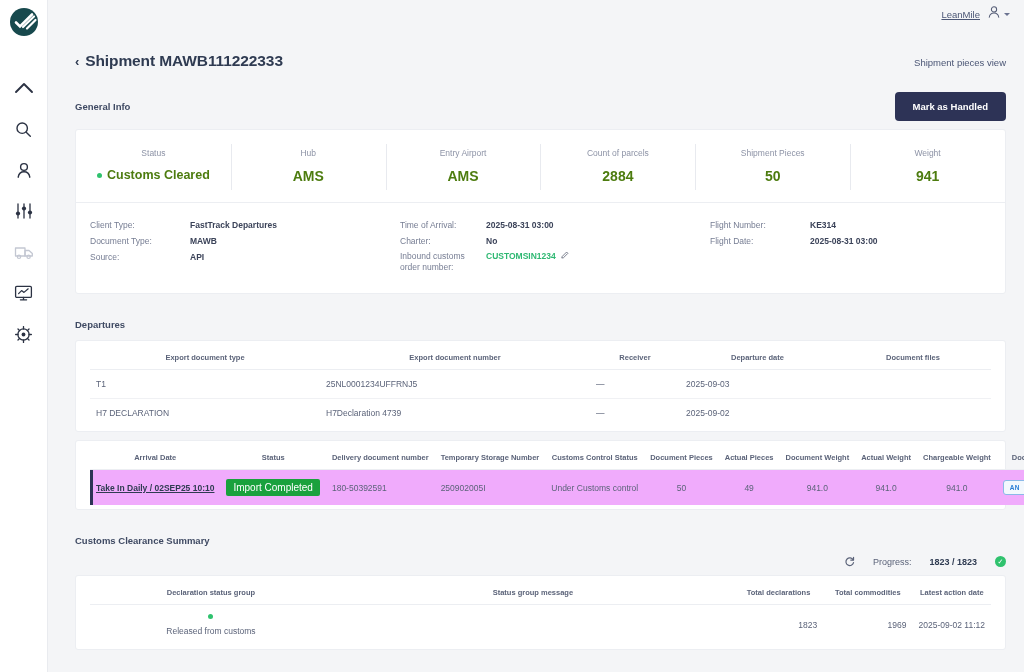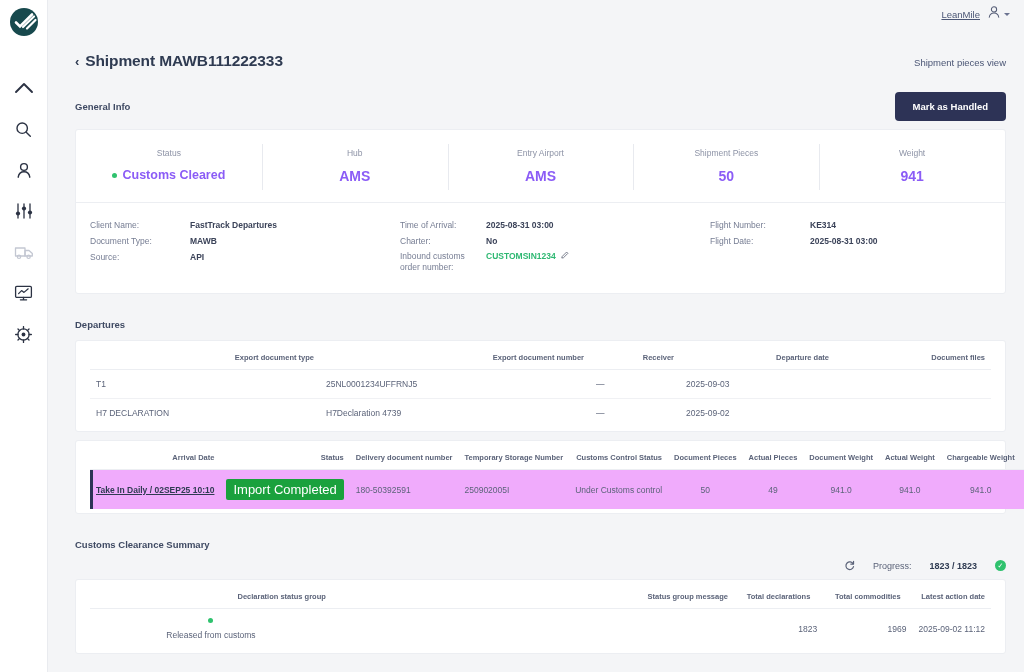--- a/index.html
+++ b/index.html
@@ -77,21 +77,21 @@
   
   .stats{ display:flex; padding:12px 0 10px 0; }
   .stat{
     flex:1; text-align:center; position:relative;
     padding:6px 4px 8px 4px;
   }
   .stat + .stat::before{
     content:""; position:absolute; left:0; top:2px; bottom:2px; width:1px; background:#e8eaef;
   }
   .stat-label{ font-size:8.5px; color:#8d93a6; margin-bottom:10px; }
-  .stat-value{ font-size:14px; font-weight:bold; color:#8b5cf6; }
+  .stat-value{ font-size:14px; font-weight:bold; color:#4d7c0f; }
   .stat-value.with-dot{ display:flex; align-items:center; justify-content:center; gap:5px; font-size:12.5px;}
   .dot-green{ width:5px;height:5px;border-radius:50%;background:#2fc26e; display:inline-block; }
 
   .divider{ height:1px; background:#eceef2; margin:0; }
 
   
   .details{ display:flex; padding:14px 0 18px 0; }
   .det-col{ display:flex; padding-left:14px; }
   .det-col.c1{ width:310px; }
   .det-col.c2{ width:310px; }
@@ -101,39 +101,39 @@
   .det-row{ font-size:8.5px; color:#767d93; height:16px; line-height:16px; }
   .det-row.tall{ height:26px; line-height:11px; padding-top:2px; }
   .det-vals .det-row{ font-weight:bold; color:#3b4359; }
   .link-green{ color:#2eb872; font-weight:bold; font-size:8.5px; cursor:pointer; }
   .pencil{ cursor:pointer; margin-left:5px; }
 
   
   table{ width:100%; border-collapse:collapse; }
   thead th{
     font-size:7.5px; color:#5a6party; color:#5b6379; font-weight:bold;
-    text-align:right; padding:10px 6px 7px 6px; border-bottom:1px solid #eceef2;
+    text-align:center; padding:10px 6px 7px 6px; border-bottom:1px solid #eceef2;
     vertical-align:bottom; white-space:nowrap;
   }
   tbody td{
     font-size:8.5px; color:#5b6379; padding:9px 6px; border-bottom:1px solid #f0f1f4;
     white-space:nowrap;
   }
   tbody tr:last-child td{ border-bottom:none; }
   .tbl-wrap{ padding:2px 14px 4px 14px; }
   .num{ text-align:right; }
   .ctr{ text-align:center; }
   th.num, th.ctr{ text-align:center; }
 
   
   .row-active td{ background:#f0abfc; }
   .row-active td:first-child{ box-shadow: inset 3px 0 0 0 #2d3356; }
   .arrival-link{ font-weight:bold; color:#2f3b52; text-decoration:underline; cursor:pointer; font-size:8.5px; }
   .badge-green{
-    display:inline-block; background:#1aa13d; color:#fff; font-size:13px;
+    display:inline-block; background:#1aa13d; color:#fff; font-size:10px;
     padding:3px 7px; border-radius:2px; font-weight:normal;
   }
   .doc-badge{
     display:inline-block; font-size:6.5px; font-weight:bold; padding:3px 6px;
     border-radius:3px; margin-right:5px; cursor:pointer; letter-spacing:.3px;
   }
   .doc-badge.blue{ color:#2b7fd6; border:1px solid #8bb9e8; background:#f3f8fd; }
   .doc-badge.orange{ color:#d89a2b; border:1px solid #e8cf8b; background:#fdfaf3; }
 
   
@@ -266,33 +266,37 @@
         </div>
         <div class="stat">
           <div class="stat-label">Hub</div>
           <div class="stat-value">AMS</div>
         </div>
         <div class="stat">
           <div class="stat-label">Entry Airport</div>
           <div class="stat-value">AMS</div>
         </div>
         <div class="stat">
+          <div class="stat-label">Count of parcels</div>
+          <div class="stat-value">2884</div>
+        </div>
+        <div class="stat">
           <div class="stat-label">Shipment Pieces</div>
           <div class="stat-value">50</div>
         </div>
         <div class="stat">
           <div class="stat-label">Weight</div>
           <div class="stat-value">941</div>
         </div>
       </div>
     <div class="divider"></div>
     <div class="details">
       <div class="det-col c1">
         <div class="det-keys" id="c1-keys">
-            <div class="det-row">Client Name:</div>
+            <div class="det-row">Client Type:</div>
             <div class="det-row">Document Type:</div>
             <div class="det-row">Source:</div>
           </div>
         <div class="det-vals" id="c1-vals">
             <div class="det-row">FastTrack Departures</div>
             <div class="det-row">MAWB</div>
             <div class="det-row">API</div>
           </div>
       </div>
       <div class="det-col c2">

